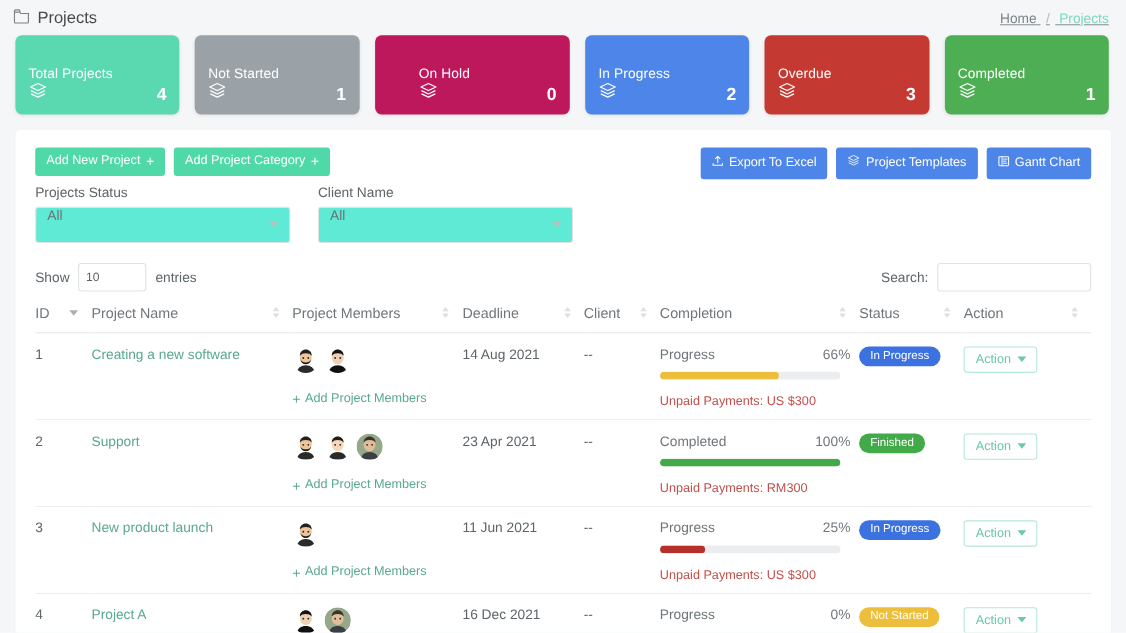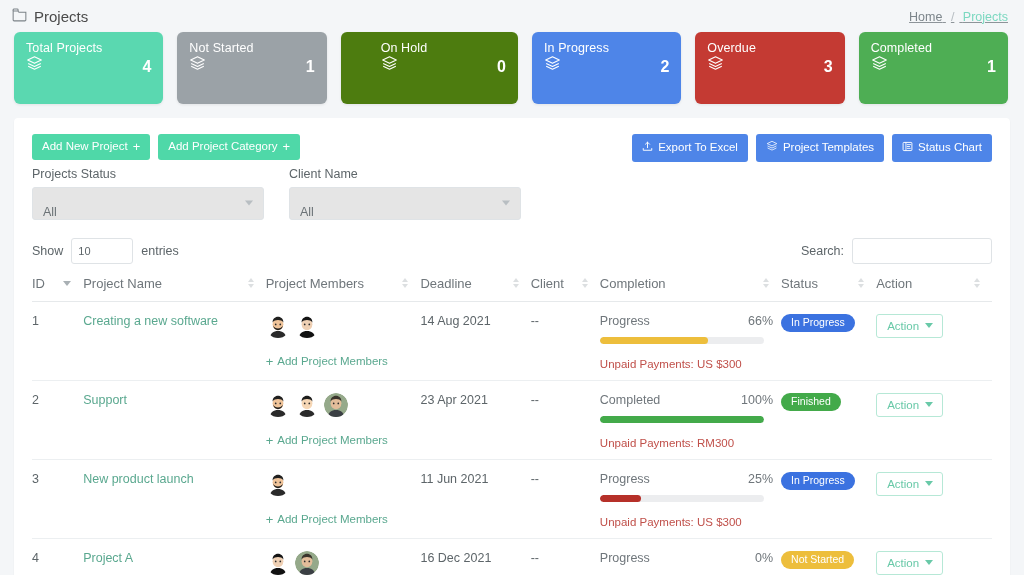--- a/index.html
+++ b/index.html
@@ -37,21 +37,21 @@
     padding: 4px 16px 0 14px;
   }
   .stat-card {
     flex: 1 1 0;
     height: 72px;
     border-radius: 6px;
     padding: 9px 12px 8px 12px;
     color: #fff;
     display: flex;
     flex-direction: column;
-    justify-content: flex-start;
+    justify-content: flex-end;
     box-shadow: 0 1px 3px rgba(0,0,0,.08);
   }
   .stat-label { font-size: 12.5px; font-weight: 400; letter-spacing: .1px; }
   .stat-bottom { display: flex; align-items: flex-end; justify-content: space-between; }
   .stat-count { font-size: 16px; font-weight: 700; line-height: 1; padding-bottom: 1px; }
   .layers-icon { display: block; }
 
   
   .panel {
     margin: 14px 14px 0 14px;
@@ -82,22 +82,22 @@
 
   
   .filters { display: flex; gap: 25px; margin-top: 5px; }
   .filter-group { width: 232px; }
   .filter-label { font-size: 12.5px; color: #5d6569; margin-bottom: 6px; display: block; }
   .select-box {
     position: relative;
     height: 33px;
     border: 1px solid #dfe3e6;
     border-radius: 3px;
-    background: #e5e5e5;
-    display: flex; align-items: flex-end;
+    background: #5eead4;
+    display: flex; align-items: flex-start;
     padding: 0 10px;
     font-size: 12.5px; color: #6b7276;
     cursor: pointer;
   }
   .select-caret {
     position: absolute; right: 10px; top: 50%;
     transform: translateY(-50%);
     width: 0; height: 0;
     border-left: 4px solid transparent;
     border-right: 4px solid transparent;
@@ -259,21 +259,21 @@
       <div class="stat-label">Not Started</div>
       <div class="stat-bottom">
         <span class="layers-icon"><svg width="17" height="17" viewBox="0 0 20 20" fill="none">
             <path d="M10 2.2 18 6l-8 3.8L2 6l8-3.8z" stroke="#ffffff" stroke-width="1.3" stroke-linejoin="round" fill="none"></path>
             <path d="M2.6 9.9 10 13.4l7.4-3.5" stroke="#ffffff" stroke-width="1.3" stroke-linejoin="round" fill="none"></path>
             <path d="M2.6 13.3 10 16.8l7.4-3.5" stroke="#ffffff" stroke-width="1.3" stroke-linejoin="round" fill="none"></path>
           </svg></span>
         <span class="stat-count">1</span>
       </div>
     </div>
-    <div class="stat-card" style="background: #4d7c0f; padding-left: 40px;">
+    <div class="stat-card" style="background: #be185d; padding-left: 40px;">
       <div class="stat-label">On Hold</div>
       <div class="stat-bottom">
         <span class="layers-icon"><svg width="17" height="17" viewBox="0 0 20 20" fill="none">
             <path d="M10 2.2 18 6l-8 3.8L2 6l8-3.8z" stroke="#ffffff" stroke-width="1.3" stroke-linejoin="round" fill="none"></path>
             <path d="M2.6 9.9 10 13.4l7.4-3.5" stroke="#ffffff" stroke-width="1.3" stroke-linejoin="round" fill="none"></path>
             <path d="M2.6 13.3 10 16.8l7.4-3.5" stroke="#ffffff" stroke-width="1.3" stroke-linejoin="round" fill="none"></path>
           </svg></span>
         <span class="stat-count">0</span>
       </div>
     </div>
@@ -339,21 +339,21 @@
               <path d="M2.6 9.9 10 13.4l7.4-3.5" stroke="#ffffff" stroke-width="1.3" stroke-linejoin="round" fill="none"></path>
               <path d="M2.6 13.3 10 16.8l7.4-3.5" stroke="#ffffff" stroke-width="1.3" stroke-linejoin="round" fill="none"></path>
             </svg></span>
           <span>Project Templates</span>
         </button>
         <button class="btn btn-blue">
           <span><svg width="11" height="11" viewBox="0 0 14 14" fill="none">
               <rect x="1.4" y="1.8" width="11.2" height="10.4" rx="1" stroke="#fff" stroke-width="1.2"></rect>
               <path d="M5 1.8v10.4M6.6 4.6h4.4M6.6 7h3M6.6 9.4h4" stroke="#fff" stroke-width="1.1" stroke-linecap="round"></path>
             </svg></span>
-          <span>Status Chart</span>
+          <span>Gantt Chart</span>
         </button>
       </div>
   </div>
 
   <div class="filters">
       <div class="filter-group">
         <span class="filter-label">Projects Status</span>
         <div class="select-box">
           <span>All</span>
           <span class="select-caret"></span>

